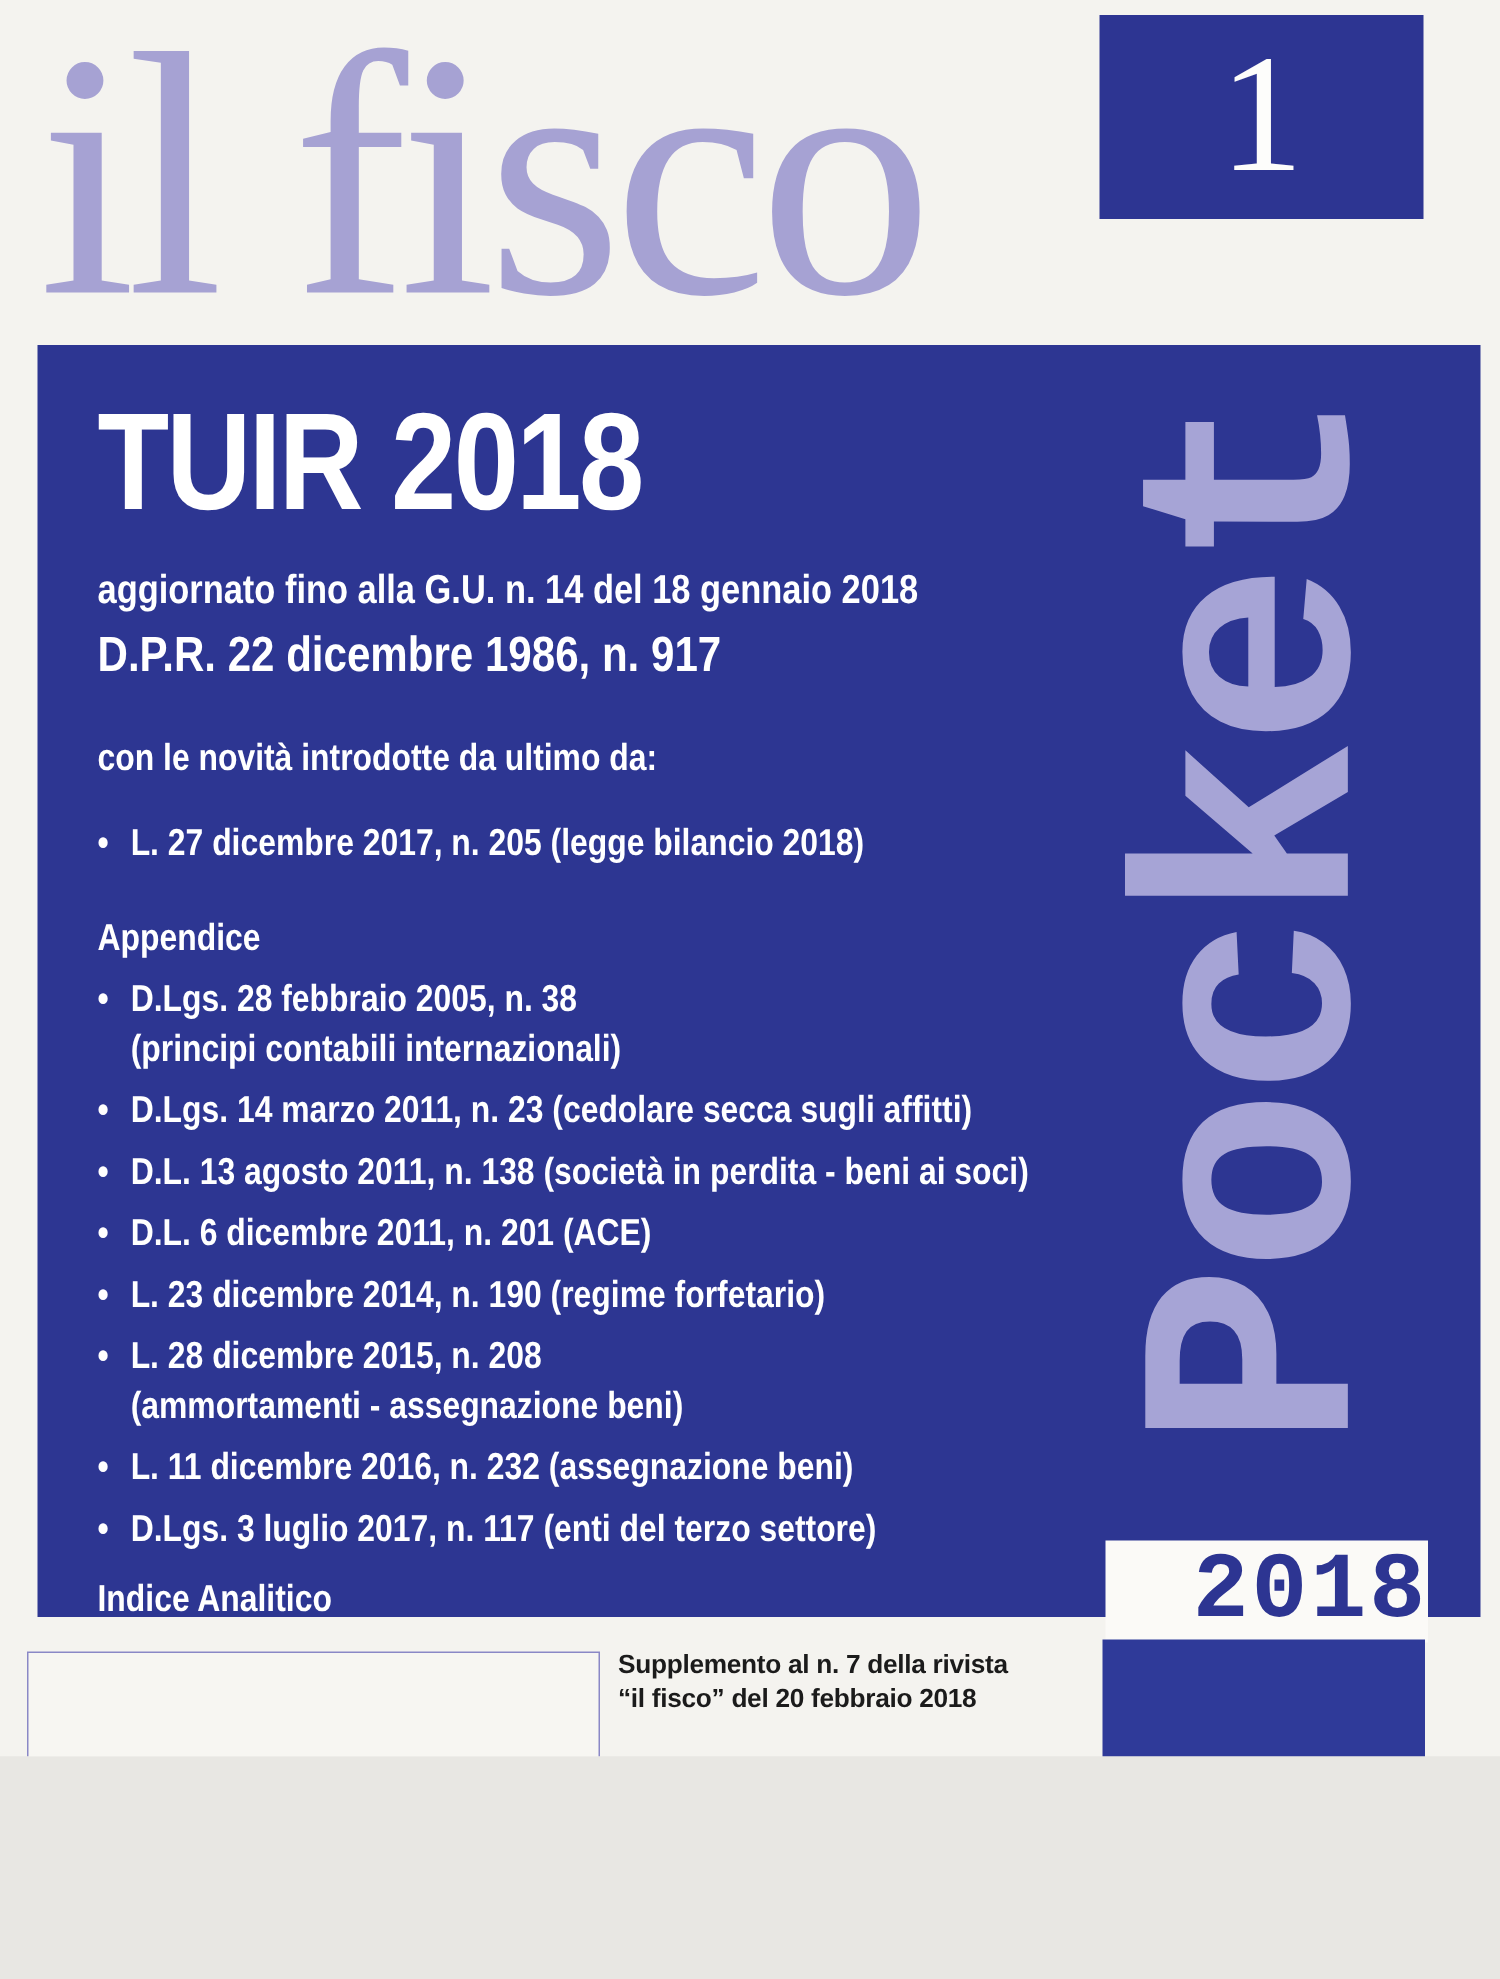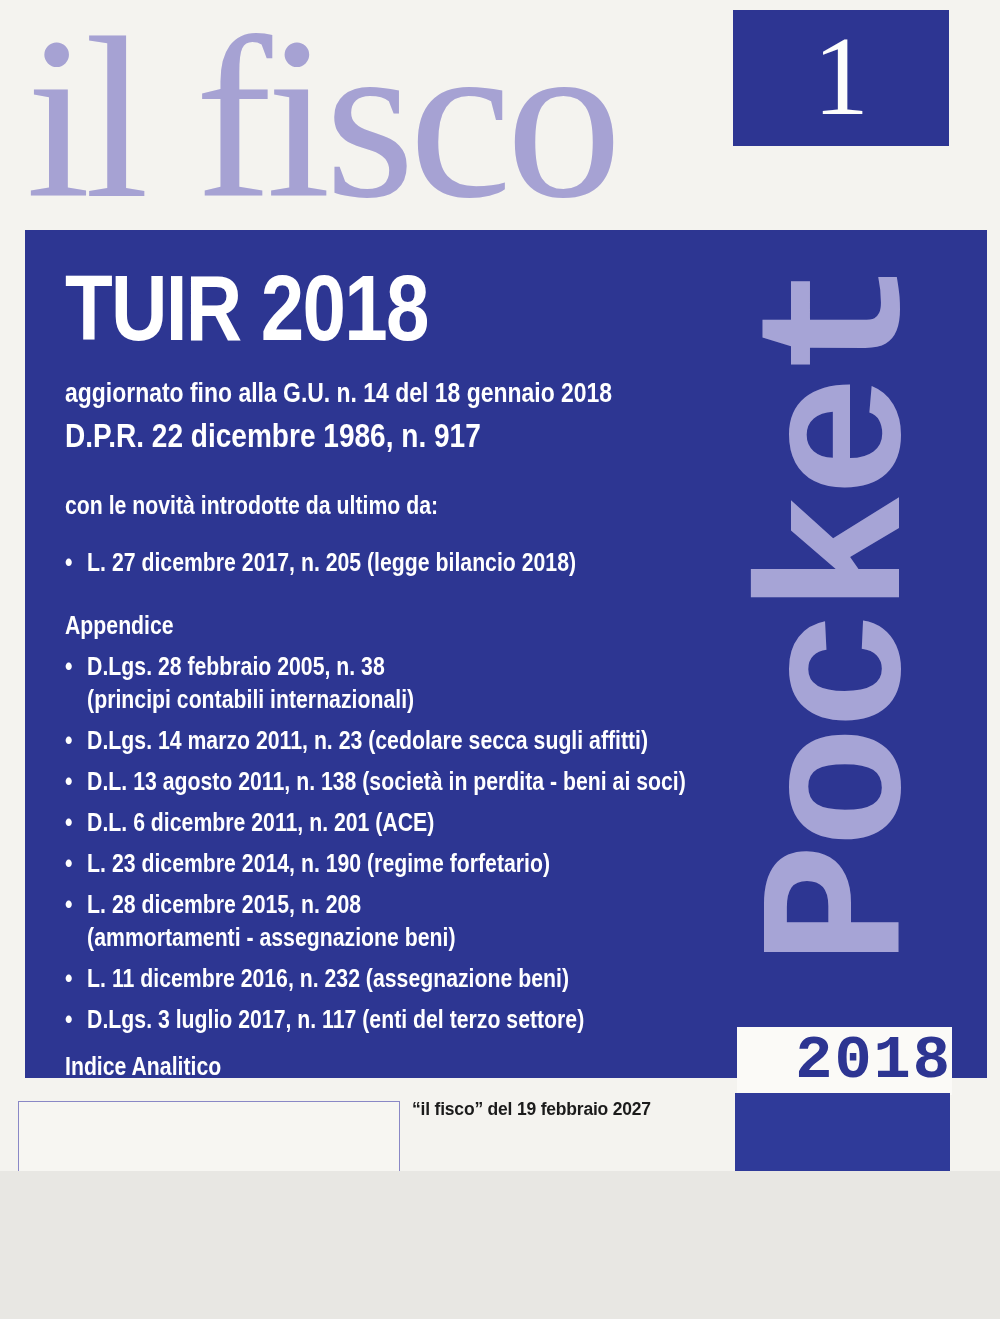--- a/index.html
+++ b/index.html
@@ -301,21 +301,22 @@
             <div class="bar" style="width: 5.1px;"></div>
             <div class="gap" style="width: 2.55px;"></div>
             <div class="bar" style="width: 2.55px;"></div>
             <div class="gap" style="width: 0px;"></div>
           </div>
       </div>
     </div>
   </div>
 
   <div class="colophon">
-    <div>“il fisco” del 19 febbraio 2027</div>
+    <div>Supplemento al n. 7 della rivista</div>
+    <div>“il fisco” del 20 febbraio 2018</div>
   </div>
 
   <div class="publisher-row">
     <div class="wk-globe" id="wk-globe">
         <span style="background: rgb(188, 212, 238);"></span>
         <span style="background: rgb(138, 180, 228);"></span>
         <span style="background: rgb(168, 204, 134);"></span>
         <span style="background: rgb(156, 196, 116);"></span>
         <span style="background: rgb(134, 180, 224);"></span>
         <span style="background: rgb(194, 214, 238);"></span>

